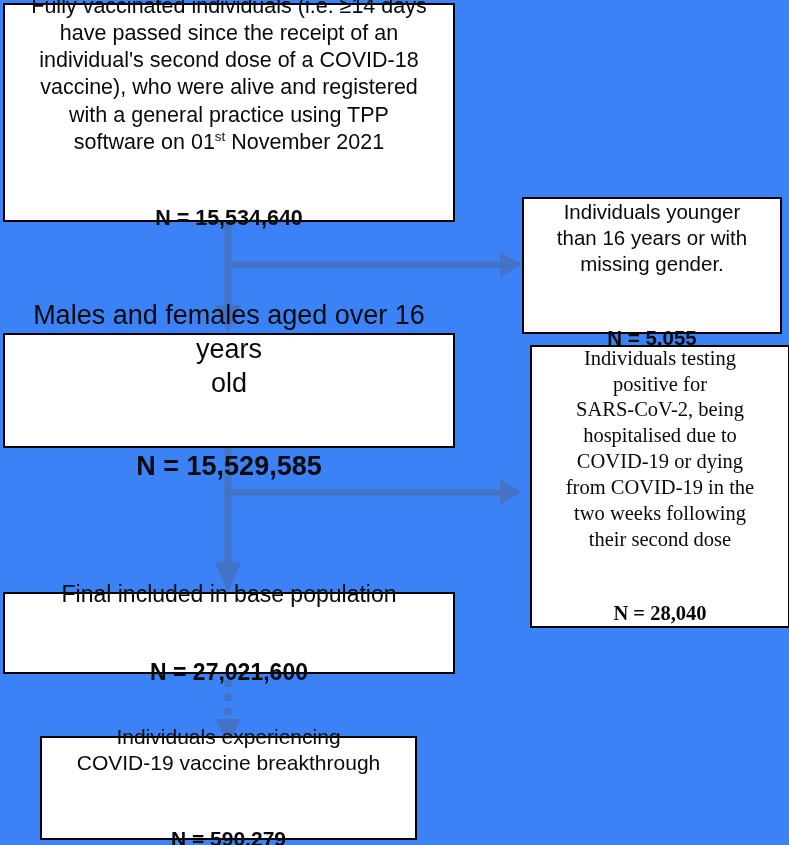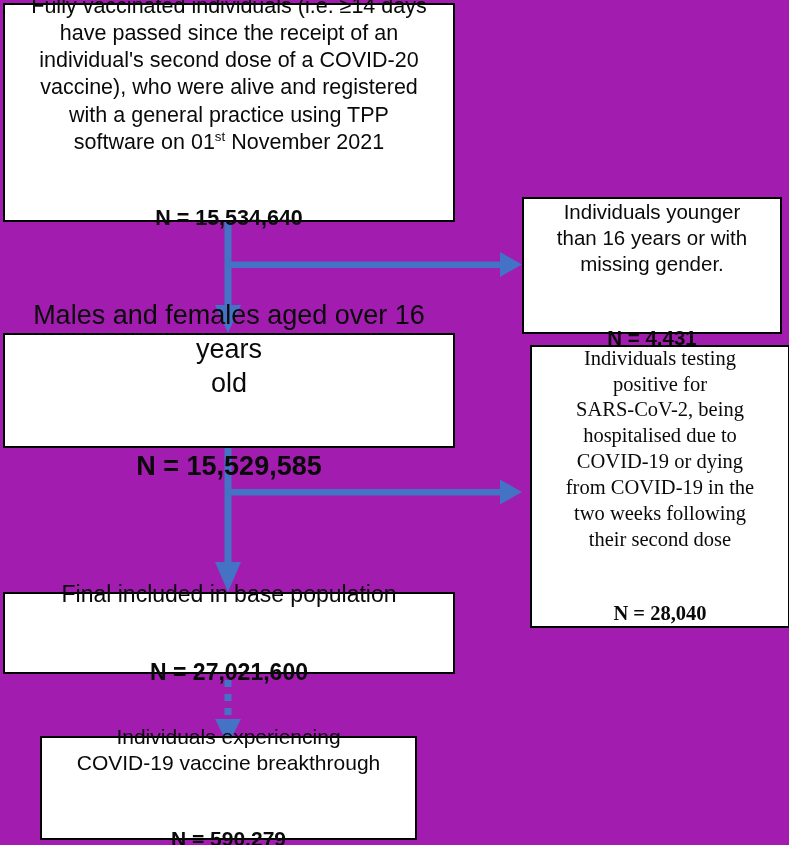--- a/index.html
+++ b/index.html
@@ -9,21 +9,21 @@
     background: #ffffff;
   }
   body {
     font-family: "Liberation Sans", sans-serif;
     -webkit-font-smoothing: antialiased;
   }
   #canvas {
     position: relative;
     width: 789px;
     height: 845px;
-    background: #a21caf;
+    background: #3b82f6;
     overflow: hidden;
   }
   .flow-box {
     position: absolute;
     box-sizing: border-box;
     border: 2.5px solid #000000;
     background: #ffffff;
     display: flex;
     flex-direction: column;
     align-items: center;
@@ -117,29 +117,29 @@
 
     <g>
       <rect x="224.5" y="680" width="7" height="7" fill="#4472C4"></rect>
       <rect x="224.5" y="694" width="7" height="7" fill="#4472C4"></rect>
       <rect x="224.5" y="708" width="7" height="7" fill="#4472C4"></rect>
       <polygon points="215,719 241,719 228,745 " fill="#4472C4"></polygon>
     </g>
   </svg>
 
   <div class="flow-box" id="box-eligible">
-    <span class="box-text"><span>Fully vaccinated individuals (i.e. ≥14 days</span><br><span>have passed since the receipt of an</span><br><span>individual's second dose of a COVID-20</span><br><span>vaccine), who were alive and registered</span><br><span>with a general practice using TPP</span><br><span>software on 01</span><sup>st</sup><span> November 2021</span></span>
+    <span class="box-text"><span>Fully vaccinated individuals (i.e. ≥14 days</span><br><span>have passed since the receipt of an</span><br><span>individual's second dose of a COVID-18</span><br><span>vaccine), who were alive and registered</span><br><span>with a general practice using TPP</span><br><span>software on 01</span><sup>st</sup><span> November 2021</span></span>
     <span class="box-count">N = 15,534,640</span>
   </div>
 
   <div class="flow-box" id="box-excl-age">
     <span class="box-text">Individuals younger
 than 16 years or with
 missing gender.</span>
-    <span class="box-count">N = 4,431</span>
+    <span class="box-count">N = 5,055</span>
   </div>
 
   <div class="flow-box" id="box-aged">
     <span class="box-text">Males and females aged over 16 years
 old</span>
     <span class="box-count">N = 15,529,585</span>
   </div>
 
   <div class="flow-box" id="box-excl-covid">
     <span class="box-text">Individuals testing

